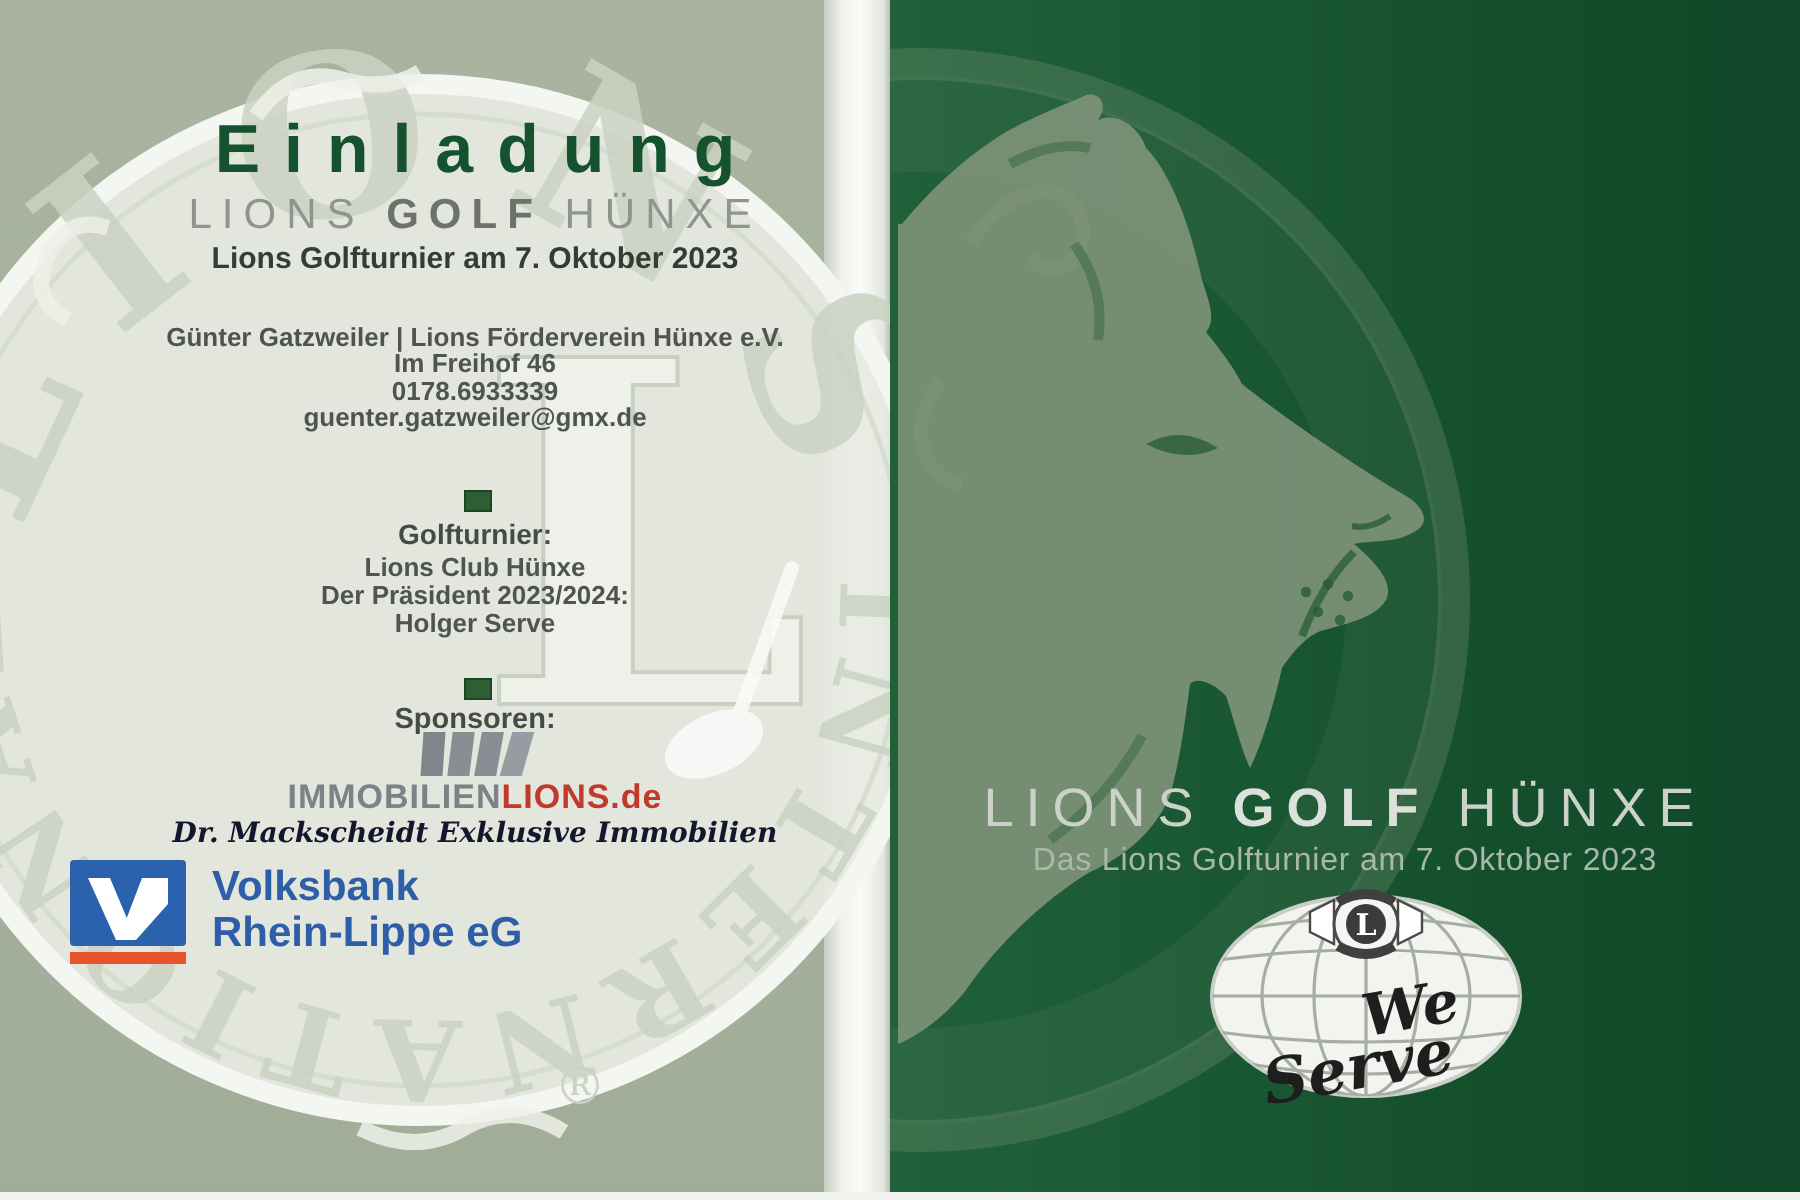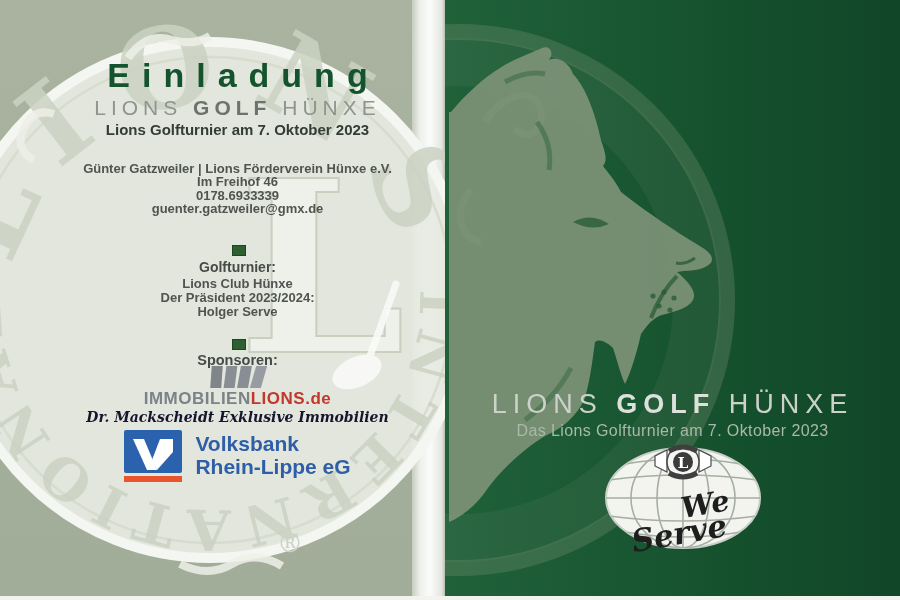--- a/index.html
+++ b/index.html
@@ -40,21 +40,21 @@
   .immo-bars span:nth-child(2){transform:skewX(-7deg);}
   .immo-bars span:nth-child(3){transform:skewX(-10deg);}
   .immo-bars span:nth-child(4){transform:skewX(-16deg);background:#969ca1;}
   .immo-brand{margin-top:1px;font-size:17px;font-weight:bold;letter-spacing:.5px;}
   .immo-brand .gray{color:#7c8287;}
   .immo-brand .red{color:#c0392b;}
   .immo-tagline{margin-top:0px;font-family:"DejaVu Serif",serif;font-style:italic;
                 font-weight:bold;font-size:14px;color:#15152e;}
 
   
-  .vb{position:absolute;top:430px;left:0;right:0;display:flex;justify-content:center;gap:13px;}
+  .vb{position:absolute;top:430px;left:0;right:0;display:flex;gap:13px;}
   .vb-mark{width:58px;height:52px;flex:0 0 auto;}
   .vb-text{text-align:left;font-size:21px;line-height:23px;font-weight:bold;color:#2e5ea7;padding-top:2px;}
 
   
   .panel-right{position:absolute;left:445px;top:0;width:455px;height:600px;z-index:4;
                background:linear-gradient(90deg,#20613a 0%,#1a5833 35%,#134d2b 75%,#114628 100%);}
   .wm-right{position:absolute;left:0;top:0;width:455px;height:600px;pointer-events:none;}
   .r-title{position:absolute;top:389px;left:0;width:455px;text-align:center;
            font-size:27px;letter-spacing:6px;color:#ccd2ca;}
   .r-title .bold{font-weight:bold;color:#dde1db;}

